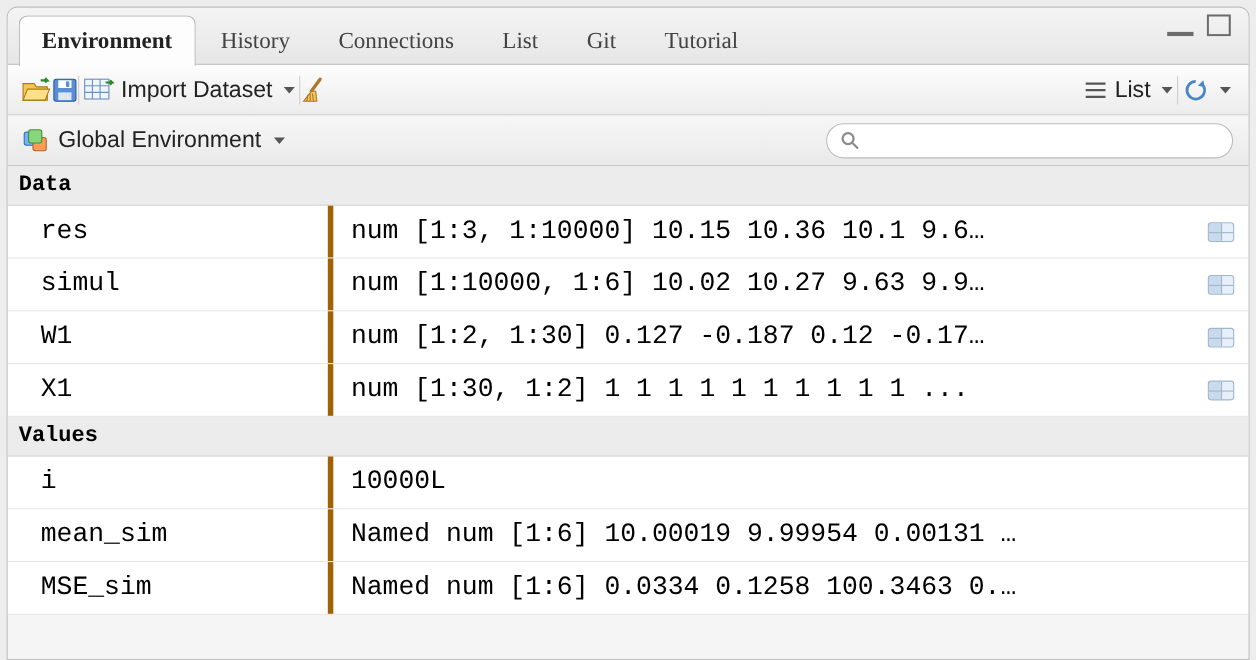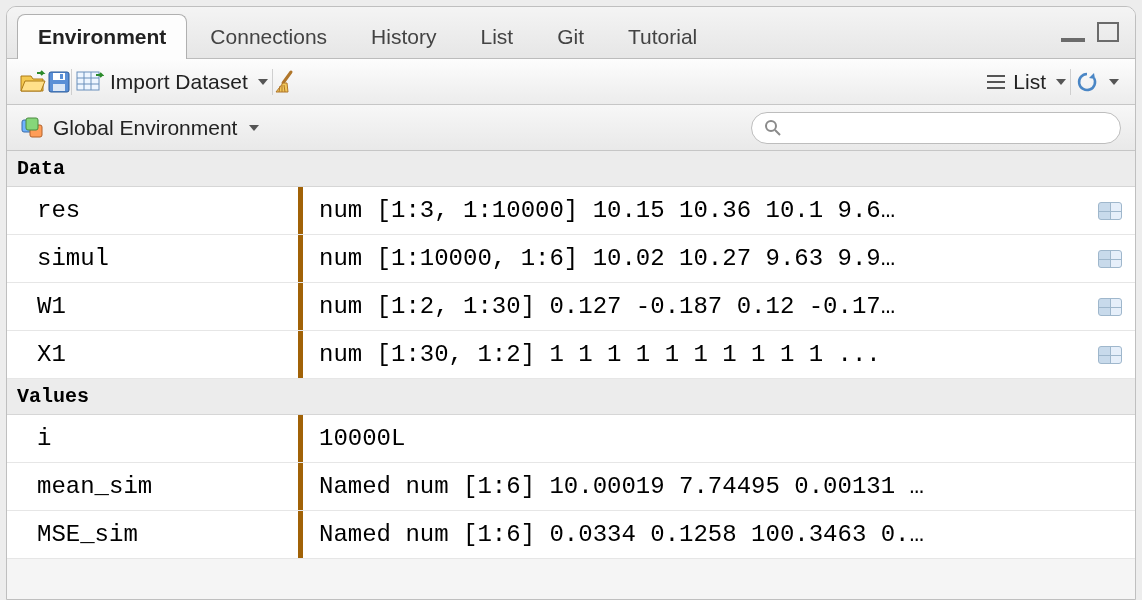--- a/index.html
+++ b/index.html
@@ -13,26 +13,27 @@
     position: absolute; left: 6px; top: 6px; right: 6px; bottom: 0;
     background: #f5f5f5;
     border: 1px solid #bfbfbf;
     border-top-left-radius: 10px;
     border-top-right-radius: 10px;
     overflow: hidden;
   }
 
   
   .tabstrip {
-    display: flex; align-items: center;
+    display: flex; align-items: flex-start;
     height: 52px;
     padding: 6px 10px 0 10px;
     background: linear-gradient(#f4f4f4, #e6e6e6);
     border-bottom: 1px solid #bcbcbc;
     gap: 0;
+    font-family: Liberation Serif, serif;
   }
   .tab {
     position: relative;
     padding: 10px 20px 10px 20px;
     font-size: 21px;
     color: #222;
     border: 1px solid transparent;
     border-bottom: none;
     border-top-left-radius: 8px;
     border-top-right-radius: 8px;
@@ -162,22 +163,22 @@
   svg { display: block; }
 
 </style>
 </head>
 <body>
 
 <div class="panel">
 
   <div class="tabstrip">
     <div class="tab active">Environment</div>
+    <div class="tab inactive">History</div>
     <div class="tab inactive">Connections</div>
-    <div class="tab inactive">History</div>
     <div class="tab inactive">List</div>
     <div class="tab inactive">Git</div>
     <div class="tab inactive">Tutorial</div>
     <div class="tabstrip-spacer"></div>
     <div class="wincontrols">
       <span>
         <svg width="26" height="14">
             <rect x="0" y="10" width="24" height="4" fill="#6b6b6b"></rect>
           </svg>
       </span>
@@ -313,21 +314,21 @@
 
     <div class="section-header">Values</div>
 
     <div class="row">
       <div class="name">i</div>
       <div class="value">10000L</div>
       <div class="grid-icon-cell"></div>
     </div>
     <div class="row">
       <div class="name">mean_sim</div>
-      <div class="value">Named num [1:6] 10.00019 7.74495 0.00131 …</div>
+      <div class="value">Named num [1:6] 10.00019 9.99954 0.00131 …</div>
       <div class="grid-icon-cell"></div>
     </div>
     <div class="row">
       <div class="name">MSE_sim</div>
       <div class="value">Named num [1:6] 0.0334 0.1258 100.3463 0.…</div>
       <div class="grid-icon-cell"></div>
     </div>
 
   </div>
 

